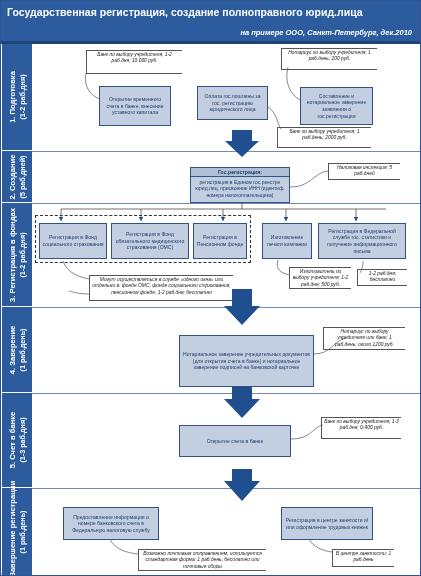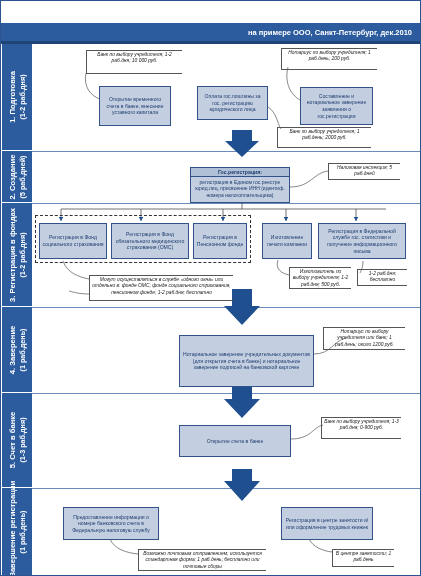--- a/index.html
+++ b/index.html
@@ -35,20 +35,21 @@
     white-space: nowrap;
     overflow: hidden;
   }
   .hdr-sub {
     position: absolute;
     left: 0; top: 22px;
     width: 421px; height: 18px;
     background: #2d5c9e;
     color: #ffffff;
     font-size: 7.5px;
+    font-style: italic;
     font-weight: bold;
     line-height: 20px;
     text-align: right;
     padding-right: 10px;
     box-sizing: border-box;
     white-space: nowrap;
     overflow: hidden;
   }
   .hdr-rule {
     position: absolute;
@@ -160,20 +161,21 @@
     left: 0; top: 0;
     width: 421px; height: 576px;
     pointer-events: none;
   }
 </style>
 </head>
 <body>
 
 <div id="page">
 
+  <div class="hdr-title">Государственная регистрация, создание полноправного юрид.лица</div>
   <div class="hdr-sub">на примере ООО, Санкт-Петербург, дек.2010</div>
   <div class="hdr-rule"></div>
 
   <div class="stage" style="top:43px;height:107px;">
     <div class="stage-label">
       <span>1. Подготовка</span>
       <span class="sub">(1-2 раб.дня)</span>
     </div>
   </div>
   <div class="stage" style="top:150px;height:52px;">

